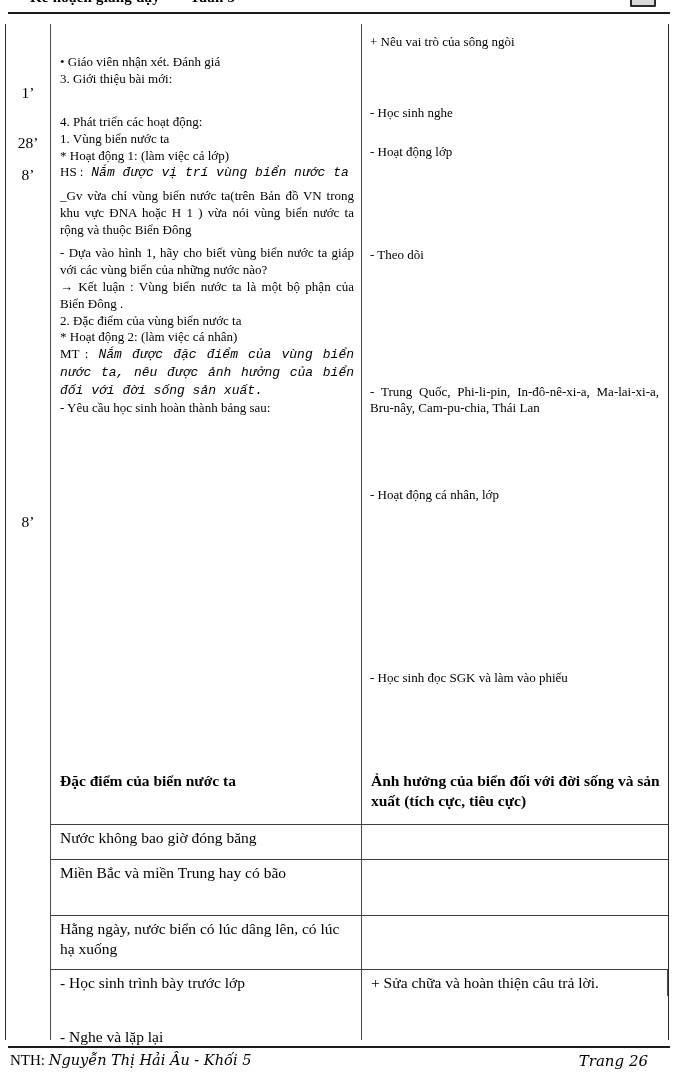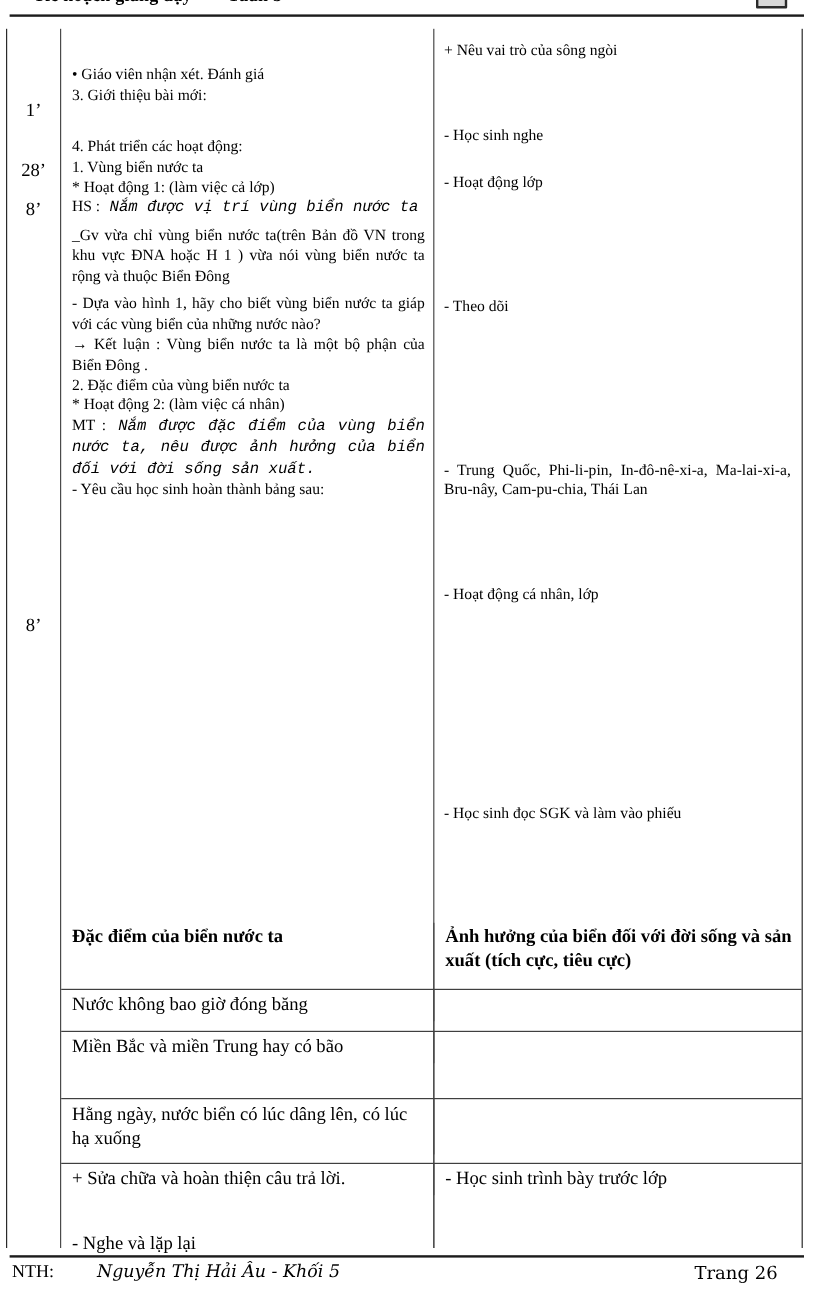--- a/index.html
+++ b/index.html
@@ -167,27 +167,27 @@
     left: 10px;
     top: 10px;
     font-size: 15px;
     white-space: nowrap;
   }
   .ftr-left .nth { font-family: "Liberation Serif", serif; }
   .ftr-left .script {
     font-family: "DejaVu Serif", serif;
     font-style: italic;
     font-size: 14.5px;
-    margin-left: 32px;
   }
   .ftr-right {
     position: absolute;
     right: 30px;
     top: 10px;
     font-family: "DejaVu Serif", serif;
+    font-style: italic;
     font-size: 15px;
   }
 </style>
 </head>
 <body>
 
 <div class="page-header">
   <div class="hdr-inner">
     <span>Kế hoạch giảng dạy</span>
     <span>Tuần 5</span>
@@ -270,22 +270,22 @@
   <div class="worksheet" style="top:836px; bottom:auto;">
     <div class="ws-cell ws-left">Miền Bắc và miền Trung hay có bão</div>
     <div class="ws-cell"></div>
   </div>
   <div class="worksheet" style="top:892px; bottom:auto;">
     <div class="ws-cell ws-left">Hằng ngày, nước biển có lúc dâng lên, có lúc hạ xuống</div>
     <div class="ws-cell"></div>
   </div>
 
   <div class="worksheet" style="top:946px; bottom:auto;">
+    <div class="ws-cell">- Học sinh trình bày trước lớp</div>
     <div class="ws-cell ws-left b">+ Sửa chữa và hoàn thiện câu trả lời.</div>
-    <div class="ws-cell">- Học sinh trình bày trước lớp</div>
   </div>
   <div class="worksheet" style="top:1000px; bottom:auto;">
     <div class="ws-cell">- Nghe và lặp lại</div>
   </div>
 </div>
 
 <div class="page-footer">
   <div class="ftr-rule"></div>
   <div class="ftr-left">
     <span class="nth">NTH:</span>

